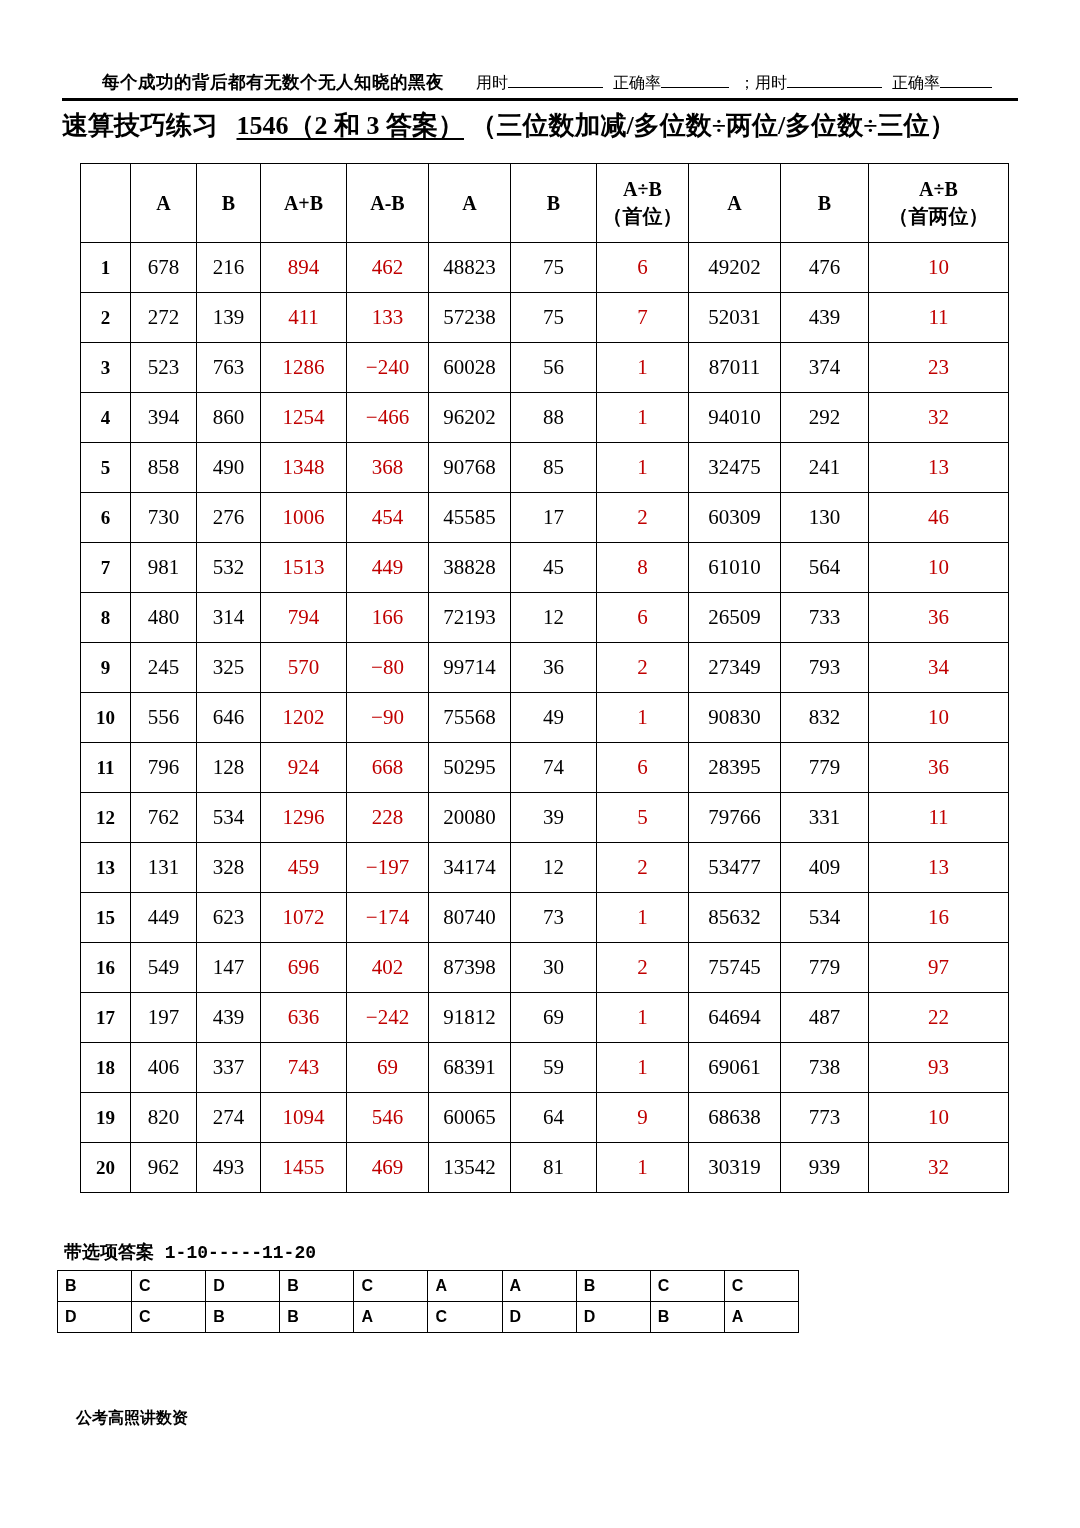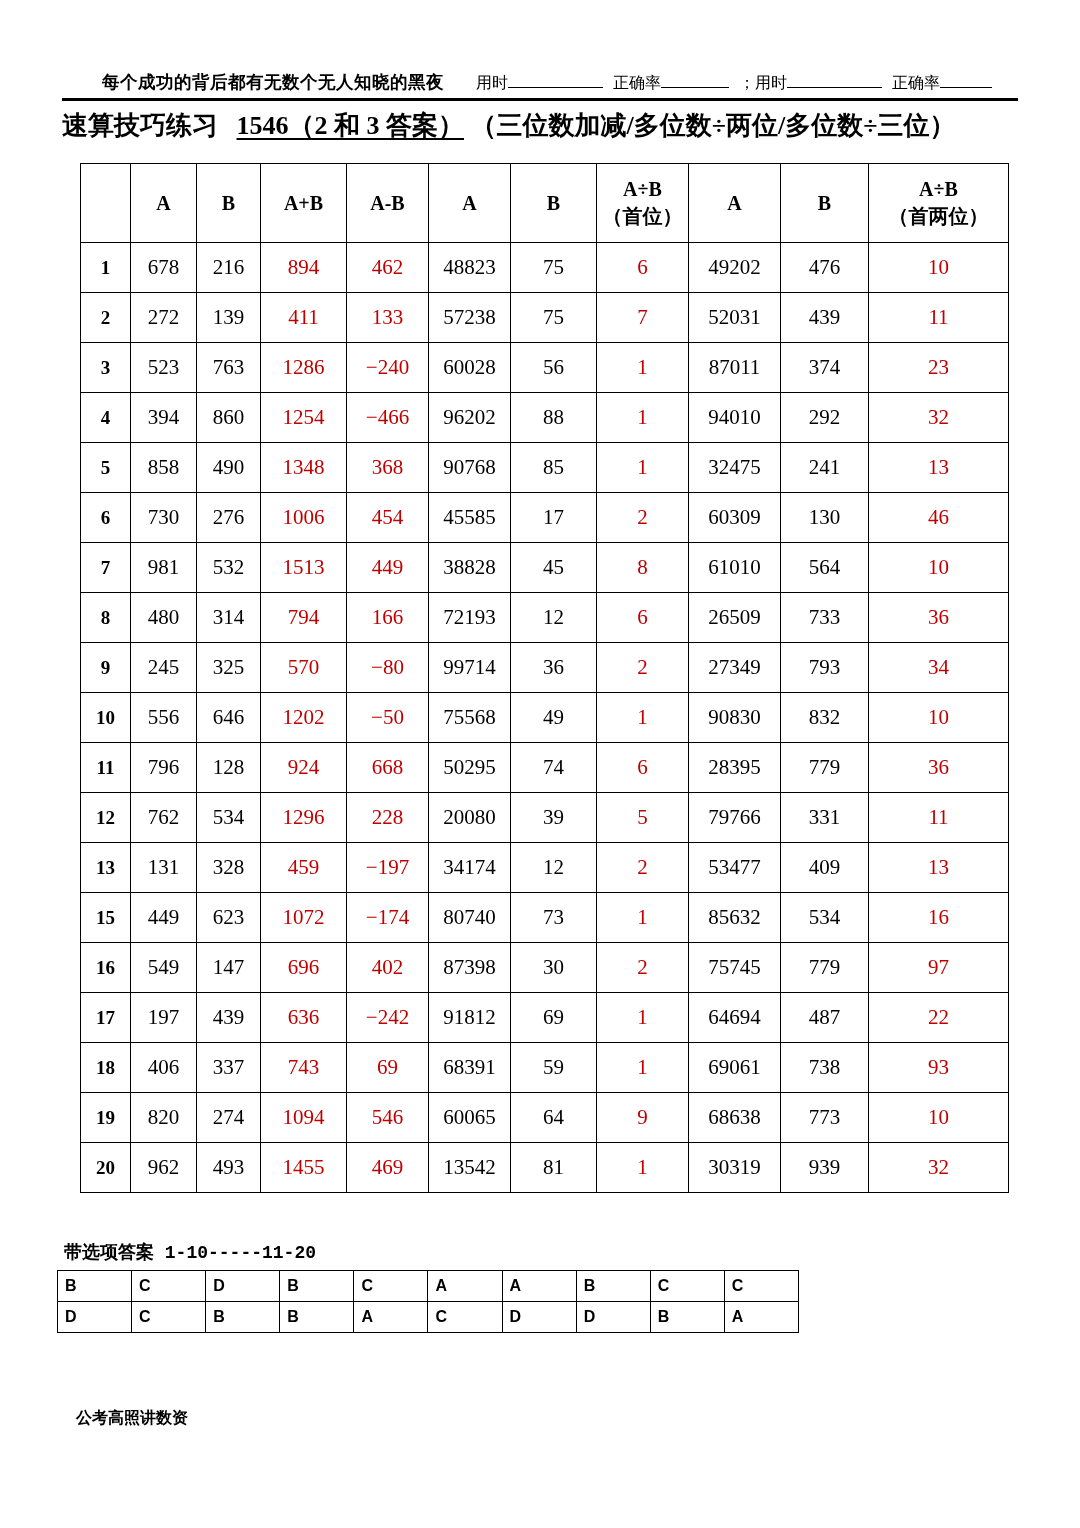--- a/index.html
+++ b/index.html
@@ -245,21 +245,21 @@
           <td class="answer">2</td>
           <td>27349</td>
           <td>793</td>
           <td class="answer">34</td>
         </tr>
         <tr>
           <td class="rownum">10</td>
           <td>556</td>
           <td>646</td>
           <td class="answer">1202</td>
-          <td class="answer">−50</td>
+          <td class="answer">−90</td>
           <td>75568</td>
           <td>49</td>
           <td class="answer">1</td>
           <td>90830</td>
           <td>832</td>
           <td class="answer">10</td>
         </tr>
         <tr>
           <td class="rownum">11</td>
           <td>796</td>

